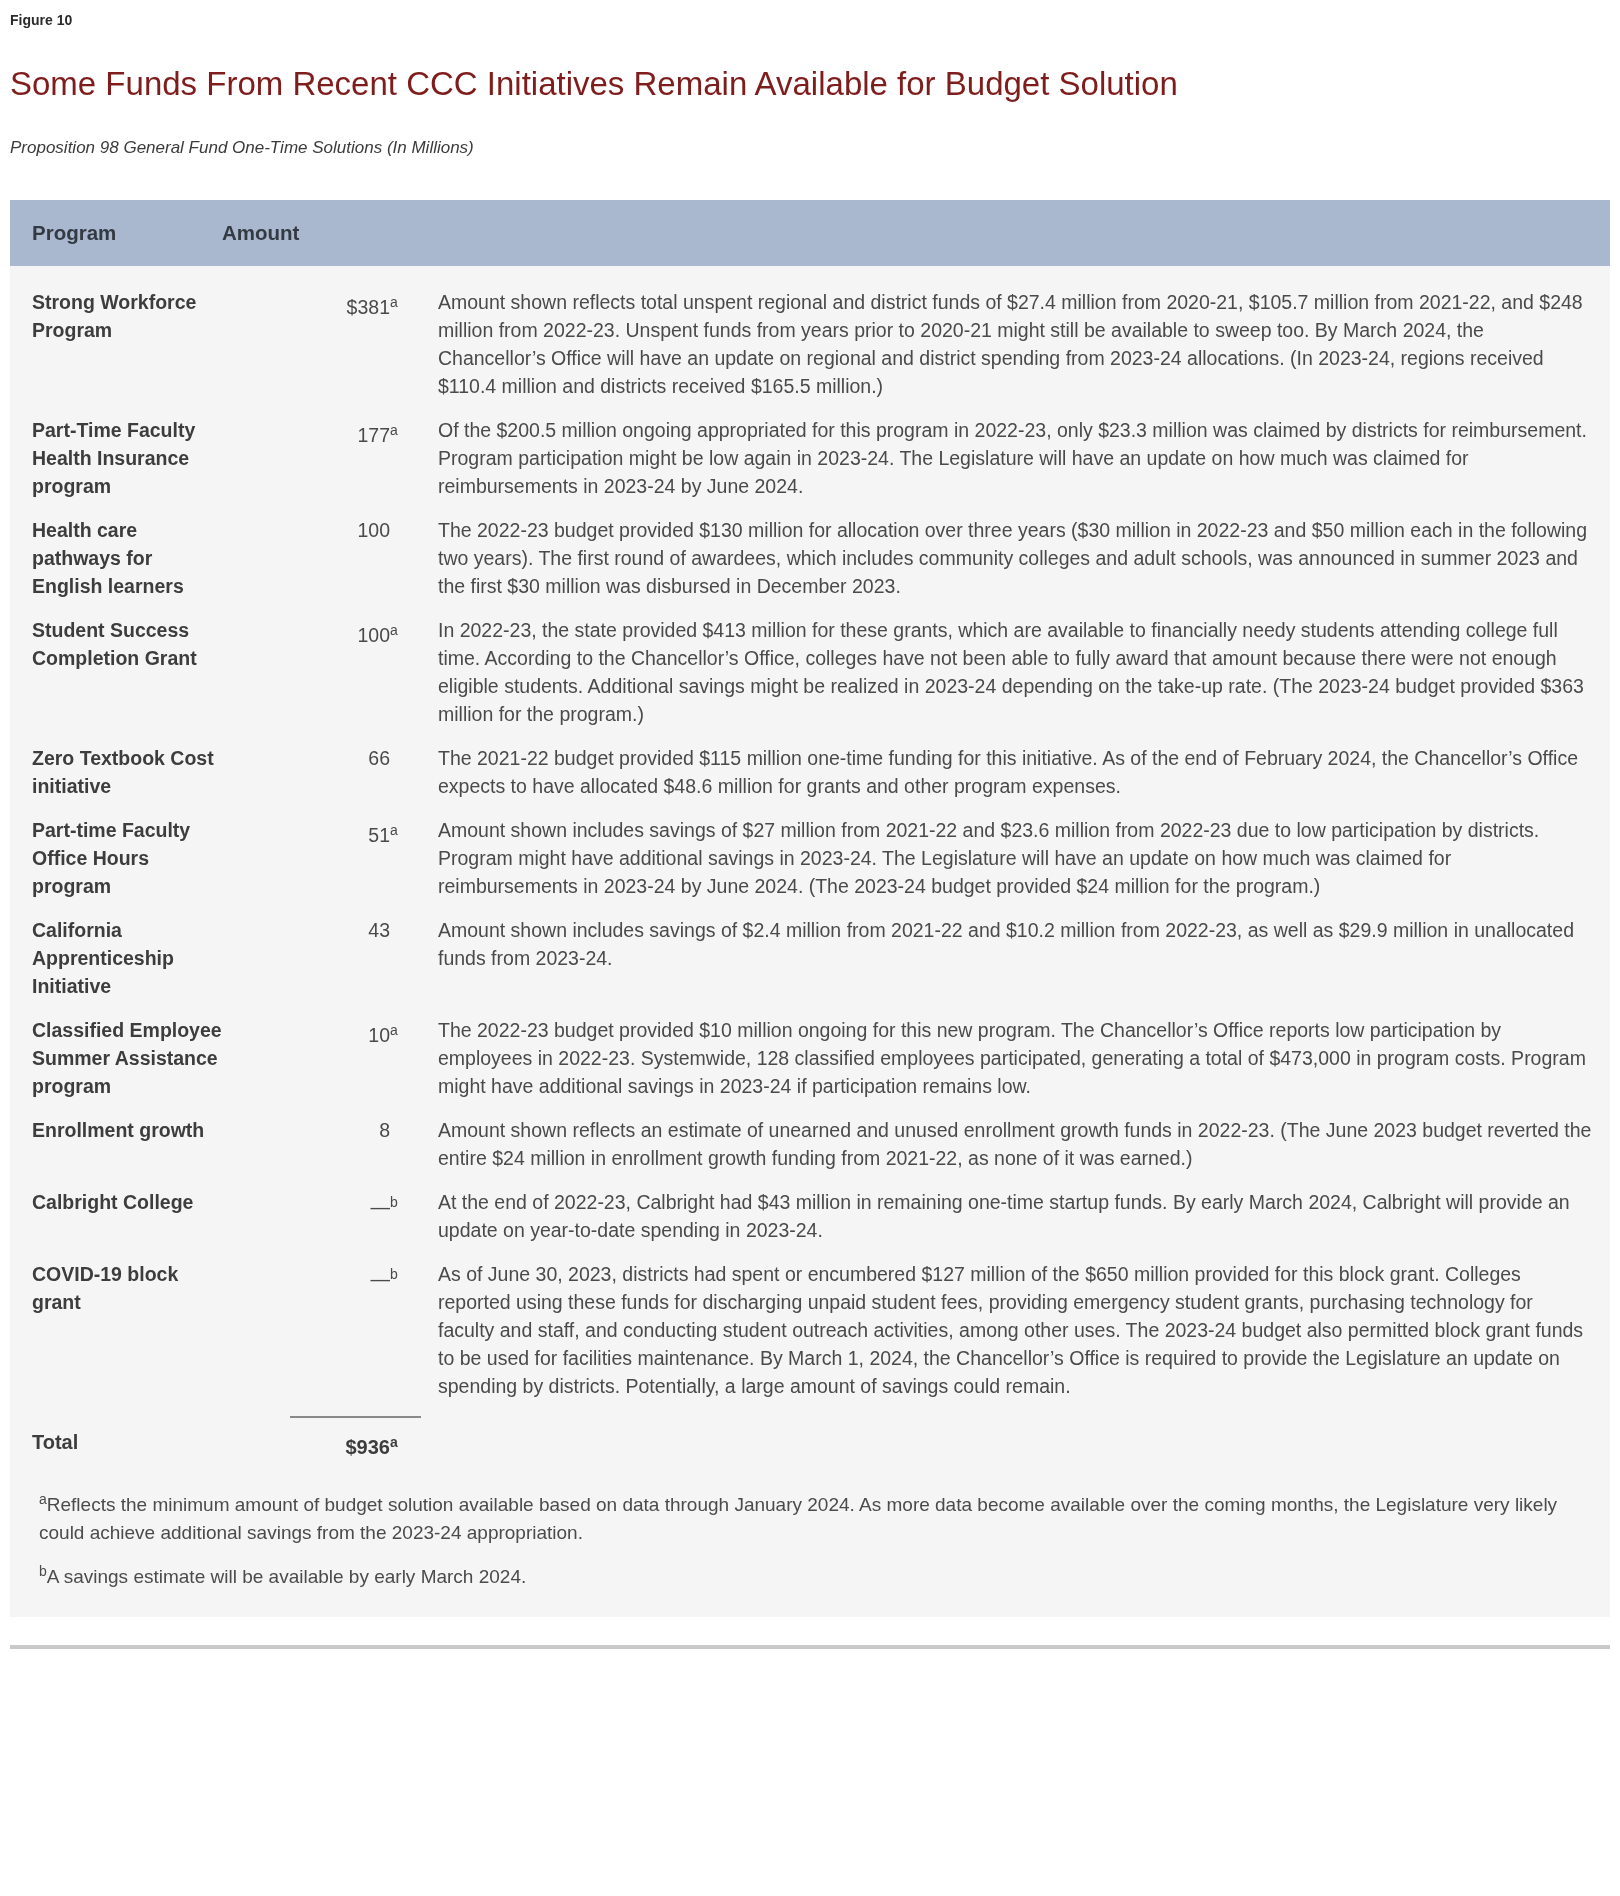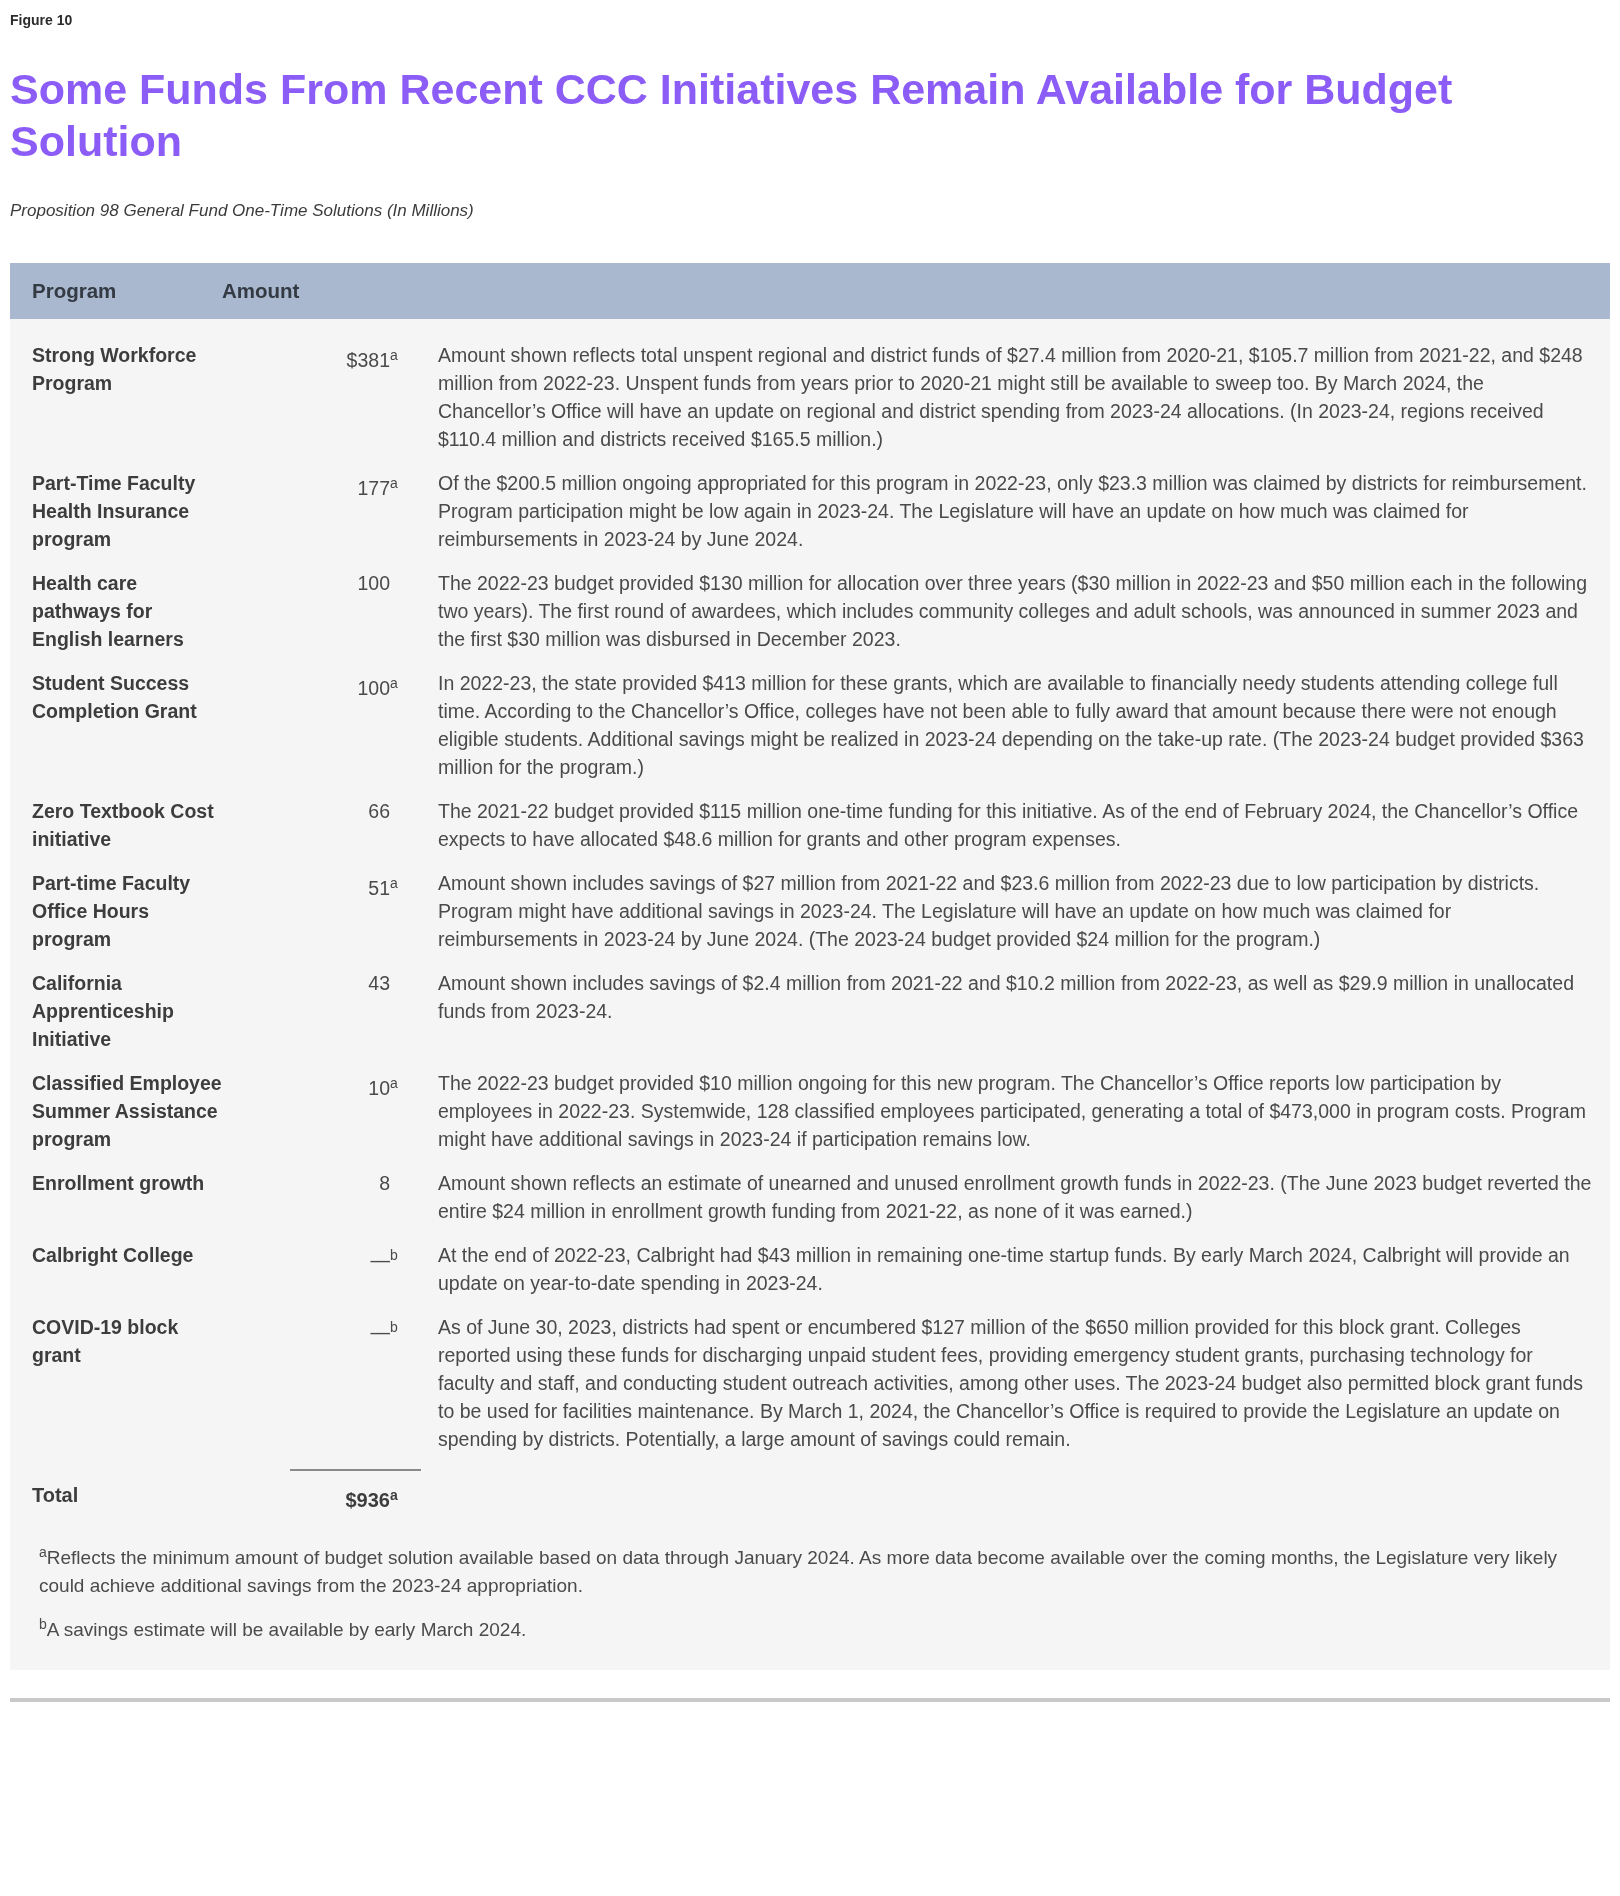--- a/index.html
+++ b/index.html
@@ -10,40 +10,40 @@
     -webkit-font-smoothing: antialiased;
   }
   .page { position: relative; width: 1620px; height: 1896px; background: #fff; }
 
   .figure-label {
     margin: 12px 10px 0 10px;
     font-size: 14px; font-weight: bold; color: #2b2b2b;
   }
   .title {
     margin: 36px 10px 0 10px;
-    font-size: 43px; font-weight: bold; color: #8b5cf6; line-height: 1.2;
+    font-size: 33px; font-weight: normal; color: #7f1d1d; line-height: 1.2;
   }
   .subtitle {
     margin: 34px 10px 0 10px;
     font-size: 17px; font-style: italic; color: #3b3b3b;
   }
 
   .table {
     margin: 42px 10px 0 10px;
     background: var(--table_bg, #f5f5f5);
   }
 
   .grid-cols {
     display: grid;
     grid-template-columns: 190px 168px 1fr;
     padding: 0 18px 0 22px;
   }
 
   .thead {
-    height: 56px;
+    height: 66px;
     align-items: center;
     background: var(--header_bg, #a9b8ce);
     font-size: 20.5px; font-weight: bold; color: #343a43;
   }
   .th-amount { margin-right: -9px; white-space: nowrap; }
   .th-update { text-align: center; padding-left: 48px; padding-right: 90px; }
 
   .tbody { padding-top: 22px; }
   .trow {
     margin-bottom: 16px;

